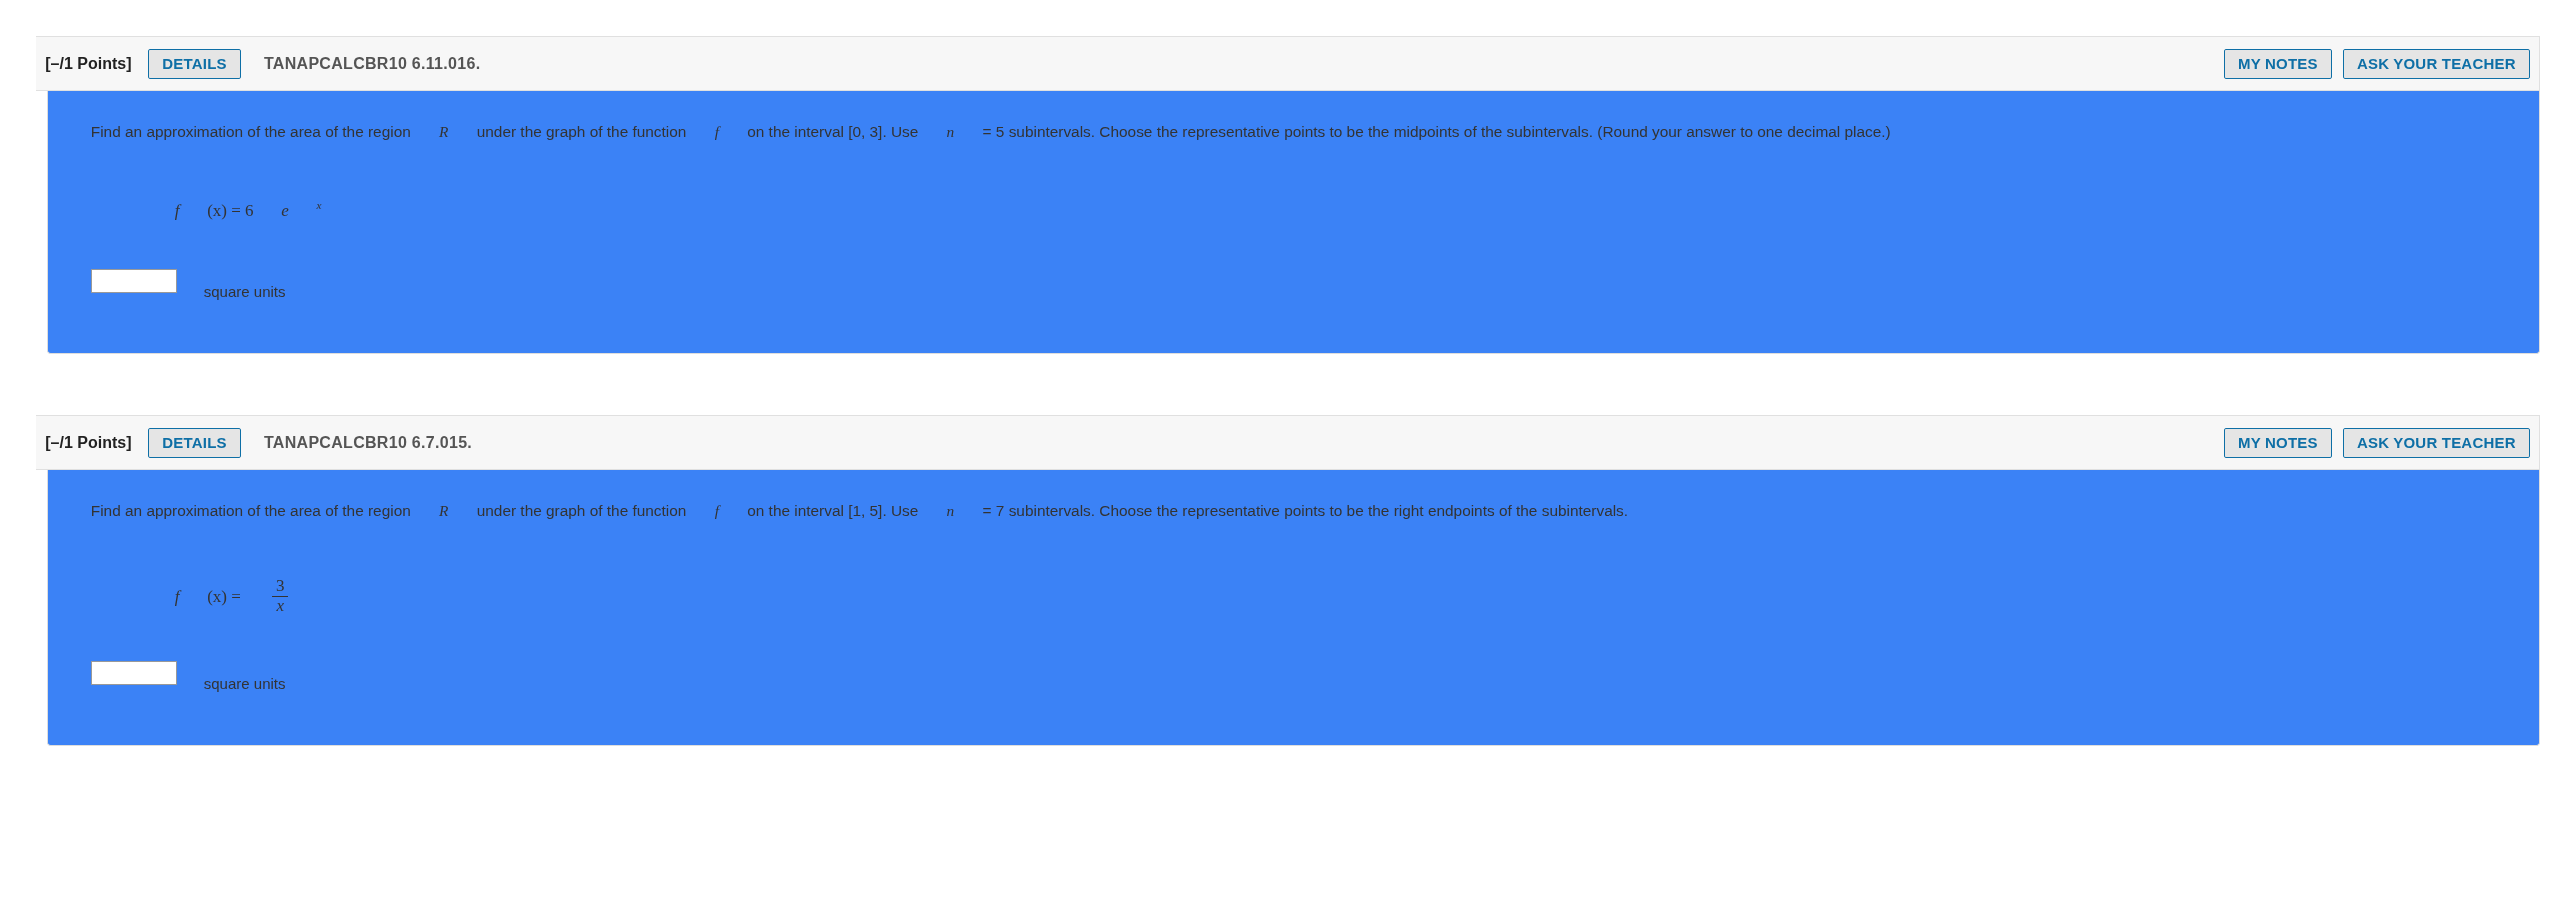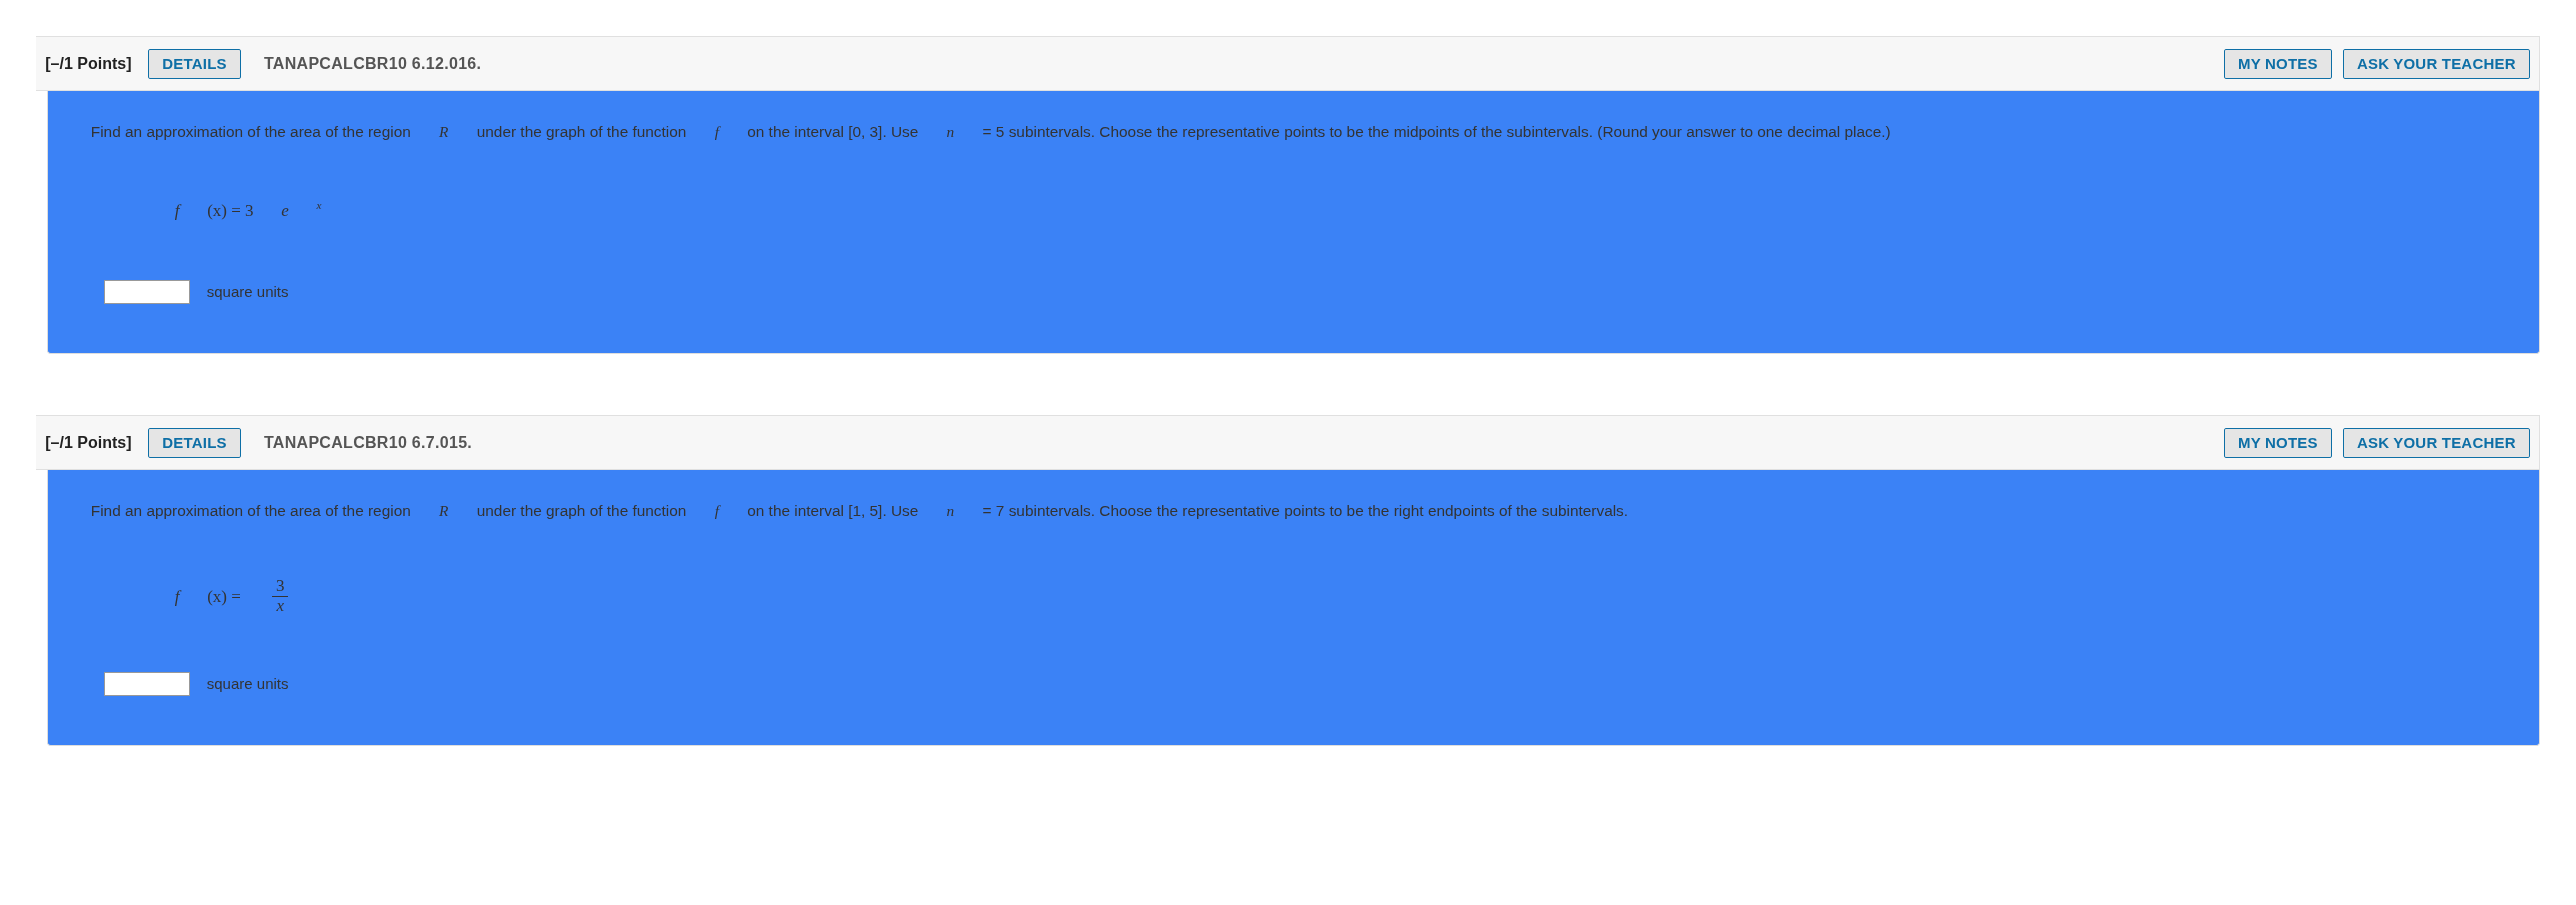--- a/index.html
+++ b/index.html
@@ -72,53 +72,53 @@
     flex-direction: column;
     align-items: center;
     vertical-align: middle;
     line-height: 1.1;
     margin-left: 3.7px;
   }
   .frac .num { border-bottom: 1.1px solid #333; padding: 0 3.7px; }
   .frac .den { padding: 0 3.7px; font-style: italic; }
   .answer-row {
     display: flex;
-    align-items: center;
-    gap: 5px;
-    margin-left: 25px;
+    align-items: flex-start;
+    gap: 15px;
+    margin-left: 12px;
   }
   .answer-input {
     width: 86px;
     height: 24px;
     border: 0.9px solid #999;
     background: #fff;
     padding: 1.9px 3.7px;
     font-size: 13px;
   }
   .unit-label { font-size: 15px; color: #333; }
 </style>
 </head>
 <body>
 
 <div class="question-block">
   <div class="q-header">
     <span class="q-points">[–/1 Points]</span>
     <button class="btn">DETAILS</button>
-    <span class="q-code">TANAPCALCBR10 6.12.016.</span>
+    <span class="q-code">TANAPCALCBR10 6.11.016.</span>
     <span class="spacer"></span>
     <button class="btn">MY NOTES</button>
     <button class="btn">ASK YOUR TEACHER</button>
   </div>
   <div class="q-body">
     <div class="prompt-text">
       <span>Find an approximation of the area of the region </span><span class="ital">R</span><span> under the graph of the function </span><span class="ital">f</span><span> on the interval [0, 3]. Use </span><span class="ital">n</span><span> = 5 subintervals. Choose the representative points to be the midpoints of the subintervals. (Round your answer to one decimal place.)</span>
     </div>
     <div class="formula-row">
       <span class="ital">f</span>
-        <span>(x) = 3</span>
+        <span>(x) = 6</span>
         <span class="ital">e</span>
         <span class="sup">x</span>
     </div>
     <div class="answer-row">
       <input class="answer-input" type="text" style="">
       <span class="unit-label">square units</span>
     </div>
   </div>
 </div>
 

